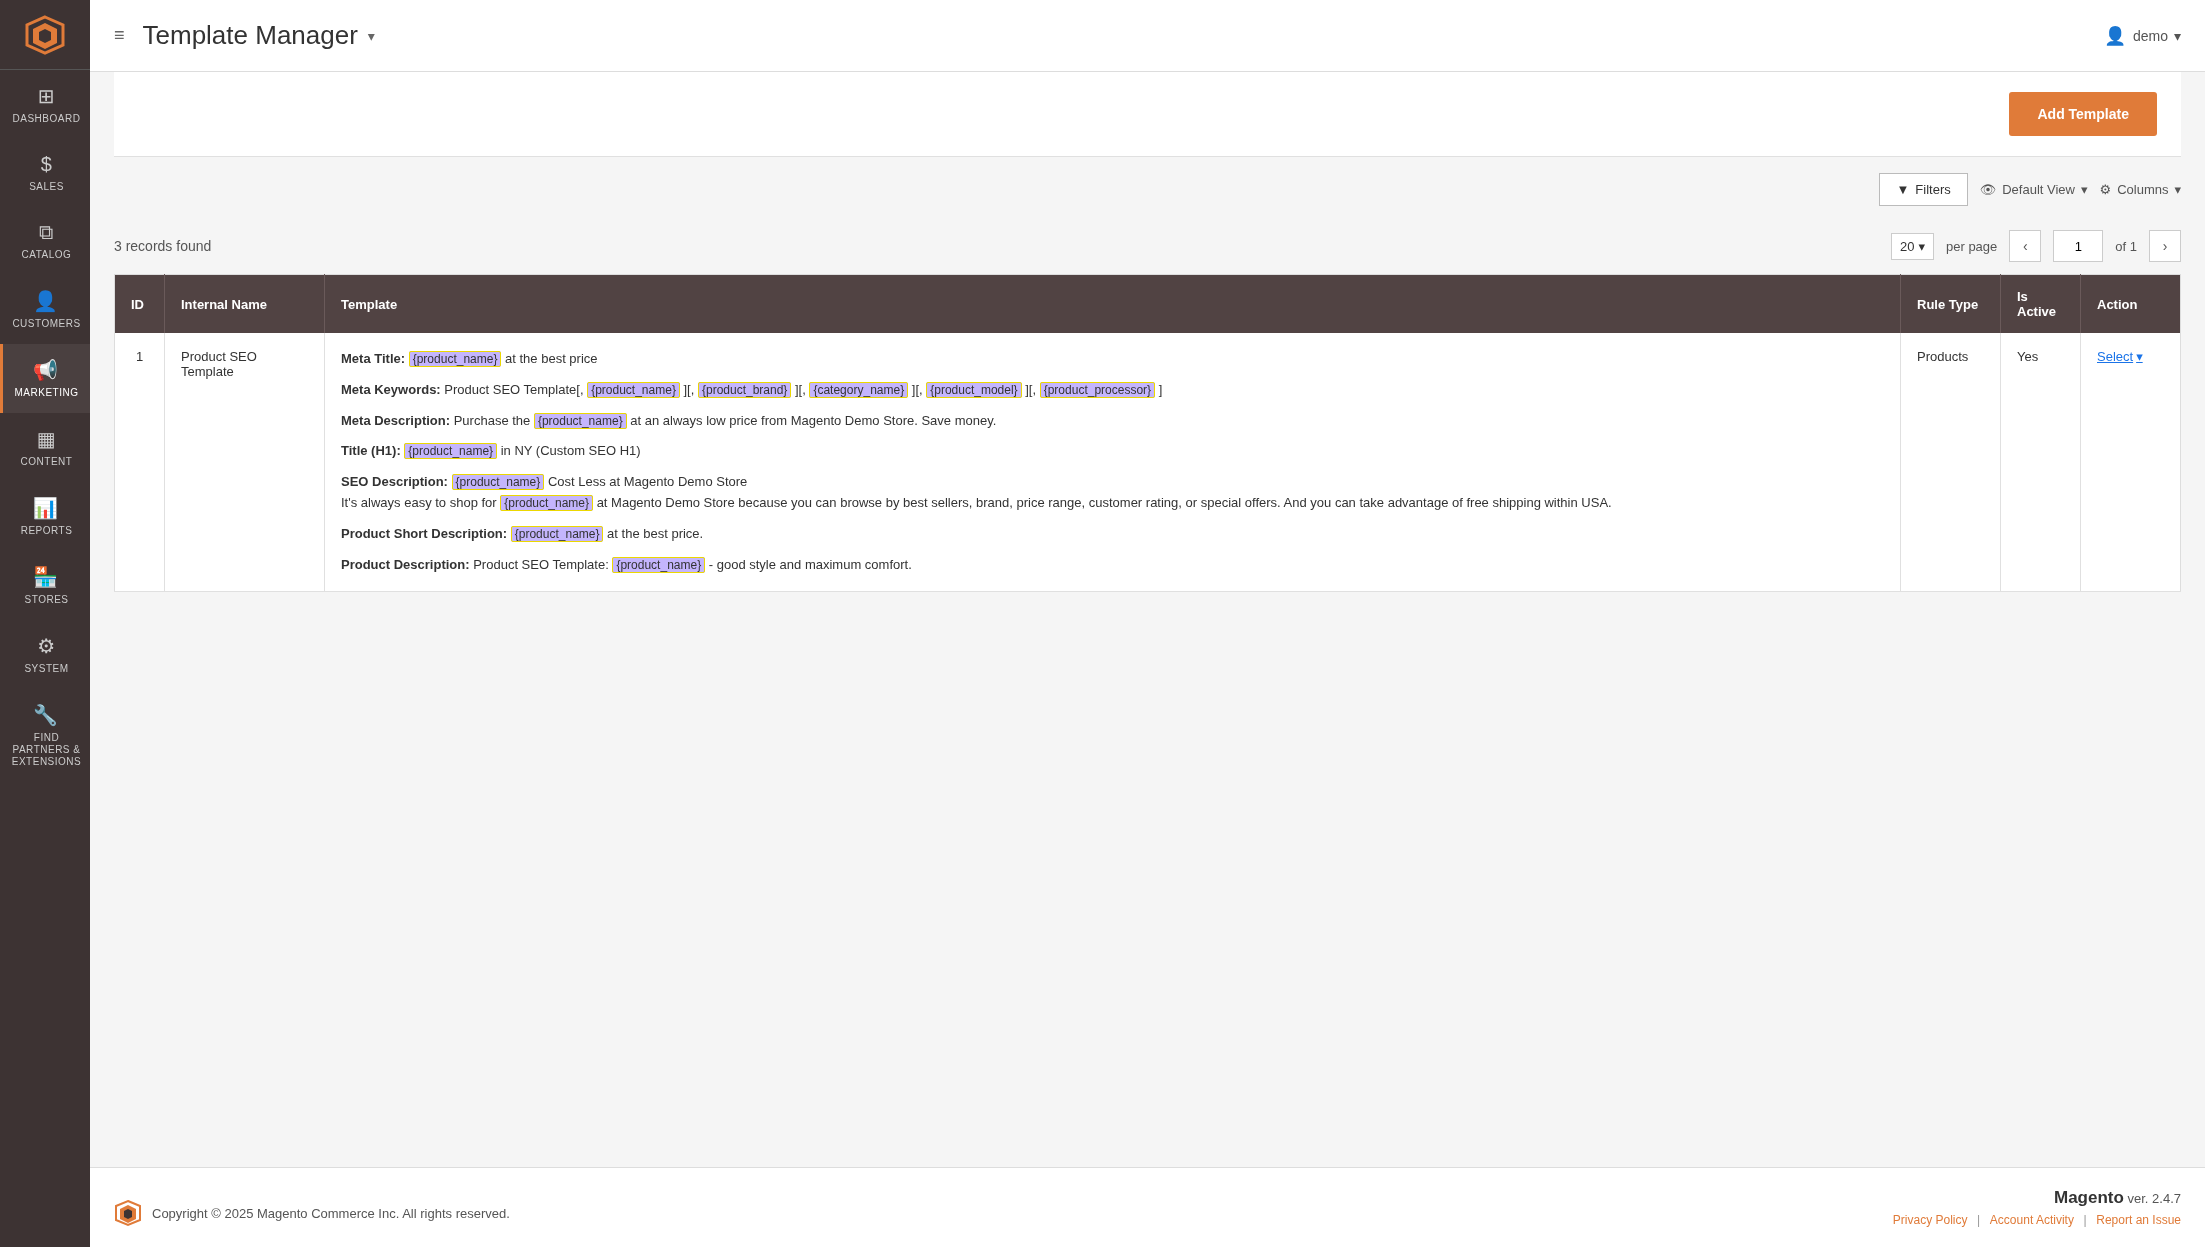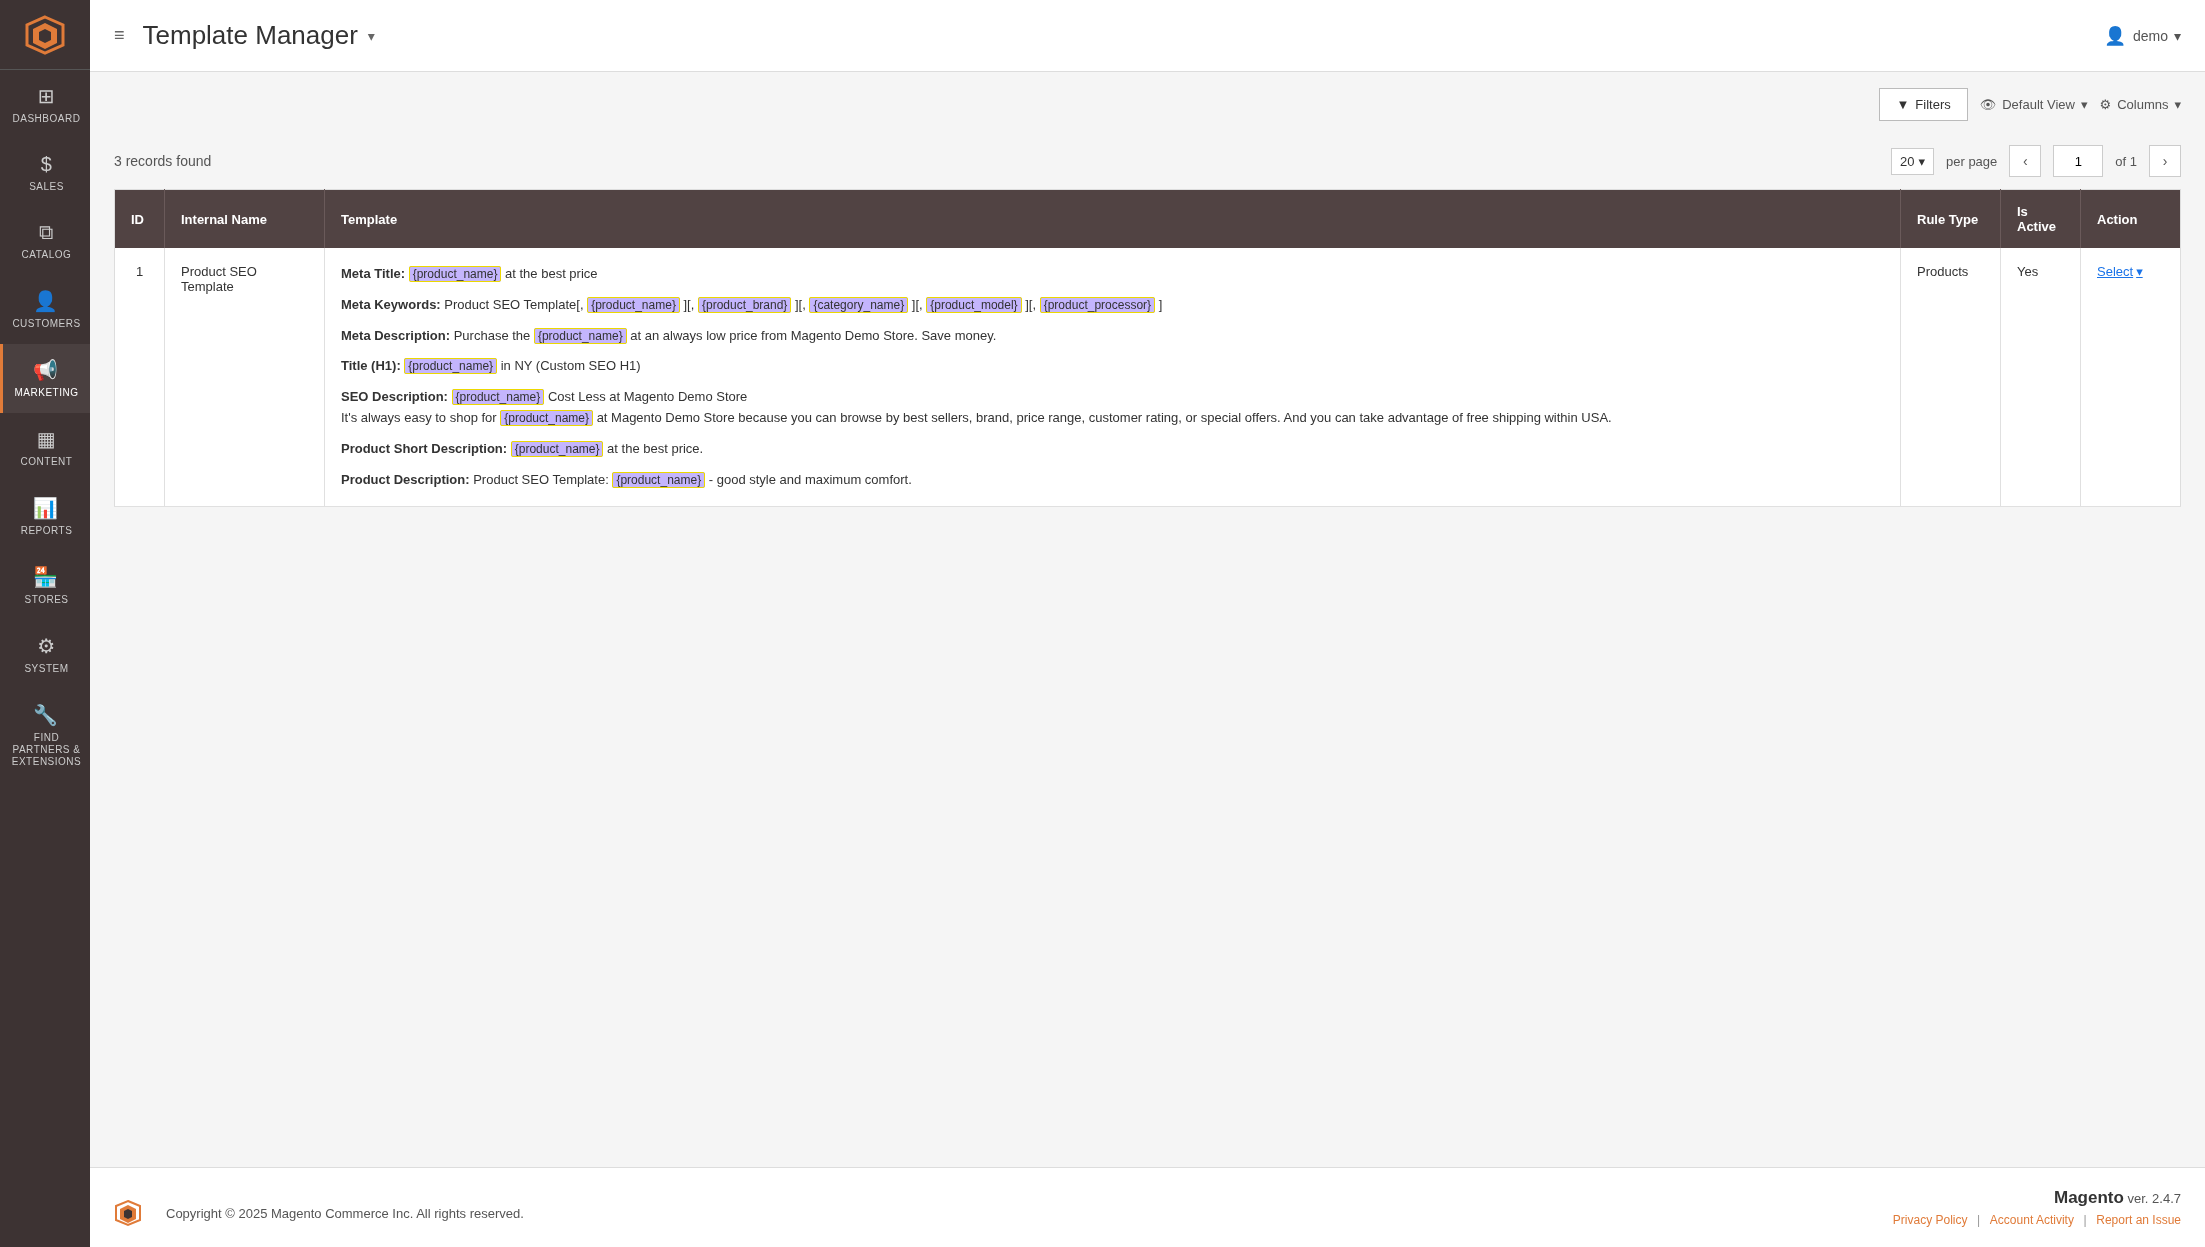--- a/index.html
+++ b/index.html
@@ -260,21 +260,21 @@
       padding: 20px 24px;
       display: flex;
       justify-content: space-between;
       align-items: flex-end;
       font-size: 13px;
       color: #555;
     }
     .footer-left {
       display: flex;
       align-items: center;
-      gap: 24px;
+      gap: 10px;
     }
     .footer-logo { width: 28px; height: 28px; }
     .footer-right { text-align: right; }
     .footer-version { font-weight: 700; color: #333; font-size: 17px; }
     .footer-links { margin-top: 4px; }
     .footer-link {
       color: #e07b39;
       text-decoration: none;
       font-size: 12px;
     }
@@ -344,20 +344,23 @@
     </div>
     <div class="header-user">
       <span class="user-icon">👤</span>
       <span>demo</span>
       <span>▾</span>
     </div>
   </div>
 
   <div class="content">
 
+    <div class="toolbar">
+      <button class="add-template-btn">Add Template</button>
+    </div>
 
     <div class="filters-row">
       <button class="filters-btn">
         <span>▼</span>
         <span>Filters</span>
       </button>
       <div class="view-selector">
         <span>👁</span>
         <span>Default View</span>
         <span>▾</span>

